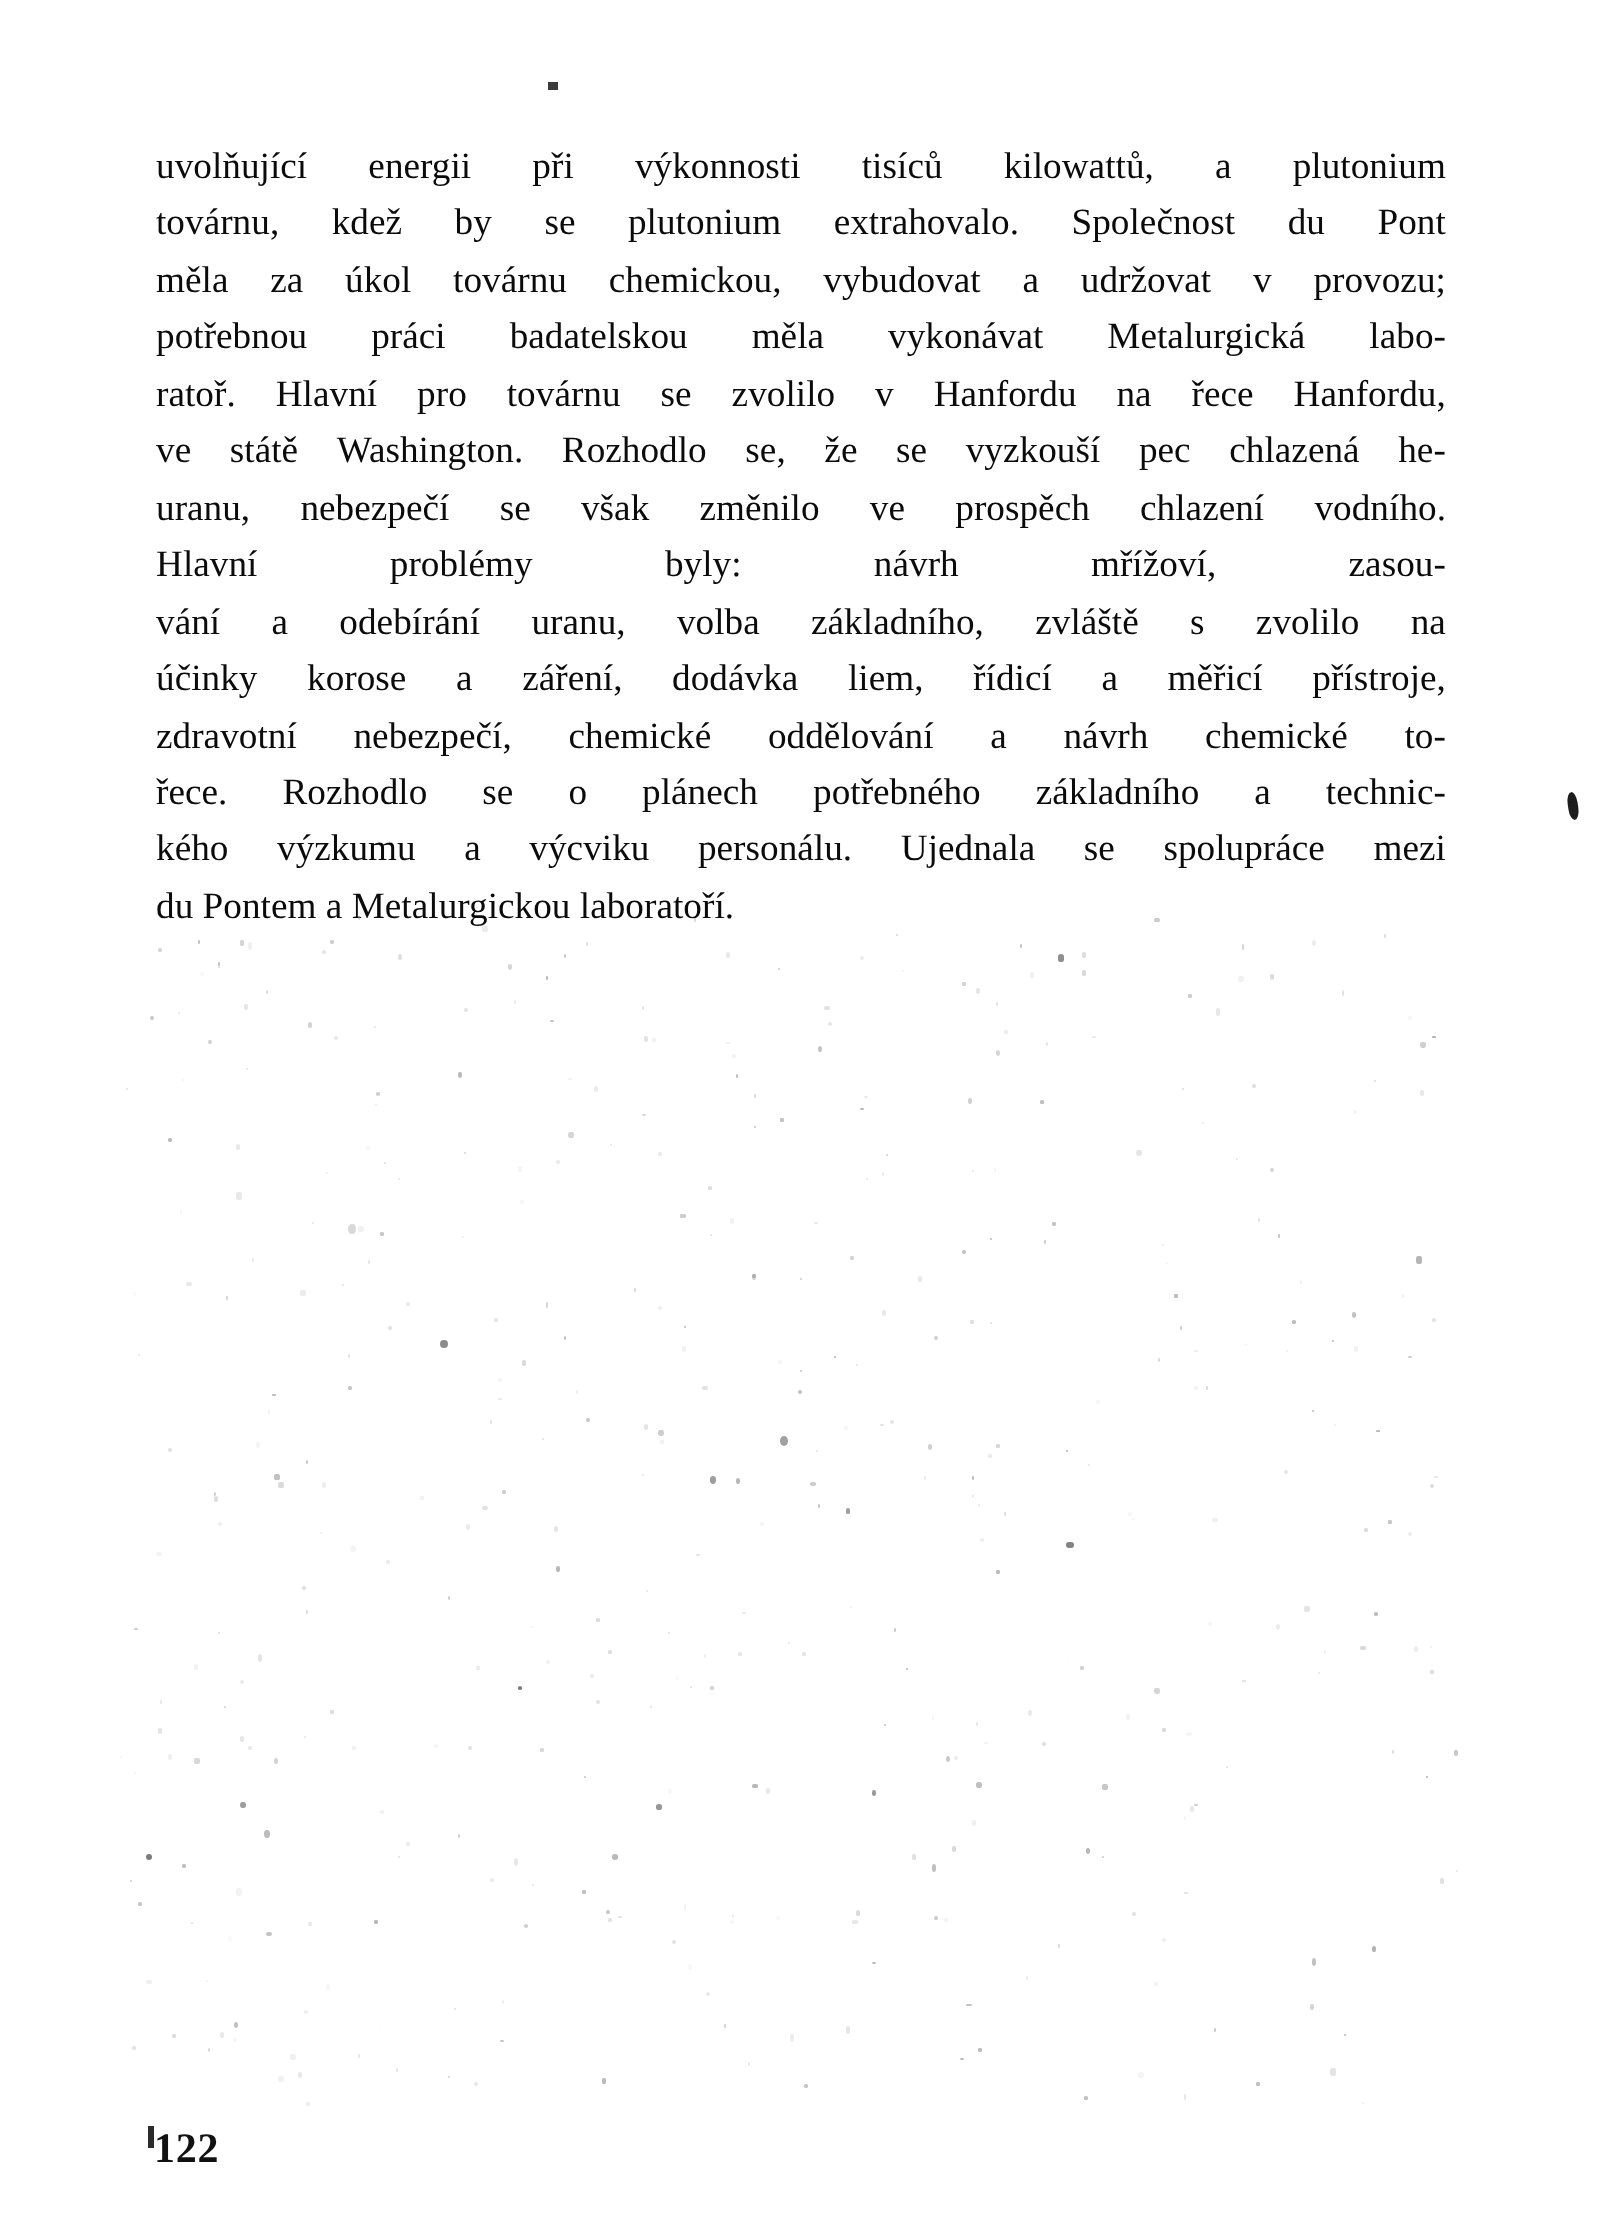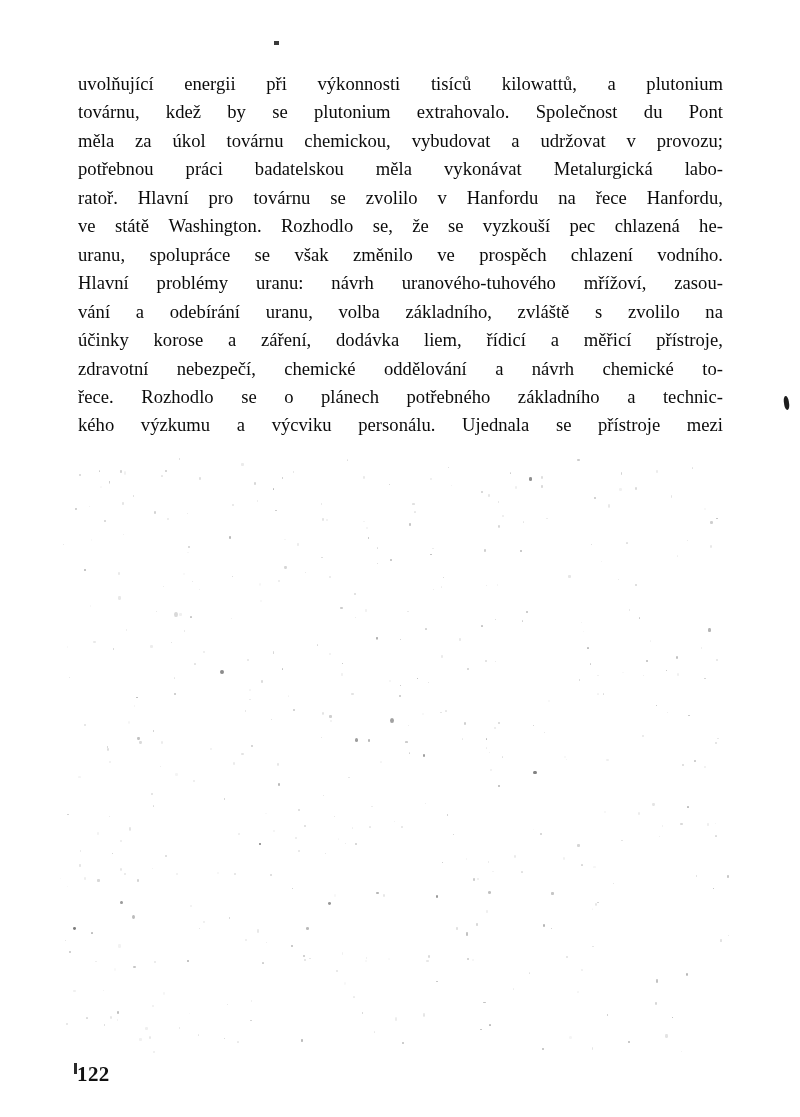--- a/index.html
+++ b/index.html
@@ -177,35 +177,34 @@
         <span>se,</span>
         <span>že</span>
         <span>se</span>
         <span>vyzkouší</span>
         <span>pec</span>
         <span>chlazená</span>
         <span>he-</span>
       </div>
     <div class="body-line justify">
         <span>uranu,</span>
-        <span>spolupráce</span>
+        <span>nebezpečí</span>
         <span>se</span>
         <span>však</span>
         <span>změnilo</span>
         <span>ve</span>
         <span>prospěch</span>
         <span>chlazení</span>
         <span>vodního.</span>
       </div>
     <div class="body-line justify">
         <span>Hlavní</span>
         <span>problémy</span>
-        <span>uranu:</span>
+        <span>byly:</span>
         <span>návrh</span>
-        <span>uranového-tuhového</span>
         <span>mřížoví,</span>
         <span>zasou-</span>
       </div>
     <div class="body-line justify">
         <span>vání</span>
         <span>a</span>
         <span>odebírání</span>
         <span>uranu,</span>
         <span>volba</span>
         <span>základního,</span>
@@ -248,23 +247,24 @@
         <span>technic-</span>
       </div>
     <div class="body-line justify">
         <span>kého</span>
         <span>výzkumu</span>
         <span>a</span>
         <span>výcviku</span>
         <span>personálu.</span>
         <span>Ujednala</span>
         <span>se</span>
-        <span>přístroje</span>
+        <span>spolupráce</span>
         <span>mezi</span>
       </div>
+    <div class="body-line last">du Pontem a Metalurgickou laboratoří.</div>
   </div>
 
   <div id="edge-mark"></div>
 
   <div id="folio-tick"></div>
   <div id="folio">122</div>
 
   <div id="speckle-layer">
       <div class="speck" style="left: 412.3px; top: 503.1px; width: 2.4px; height: 2.1px; opacity: 0.3;"></div>
       <div class="speck" style="left: 456px; top: 927.4px; width: 1.7px; height: 2.6px; opacity: 0.3;"></div>

